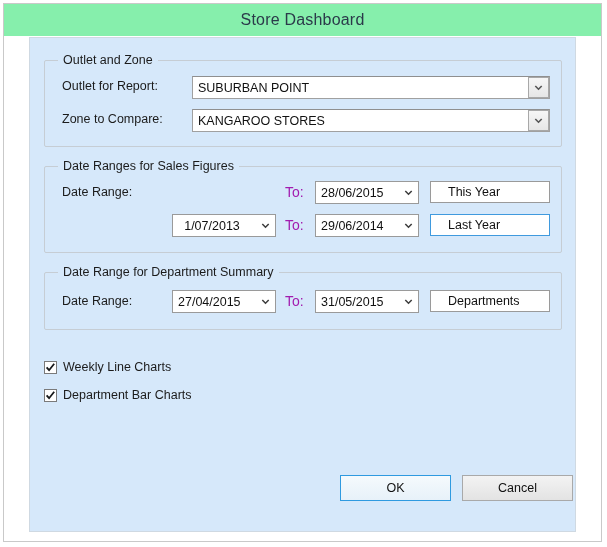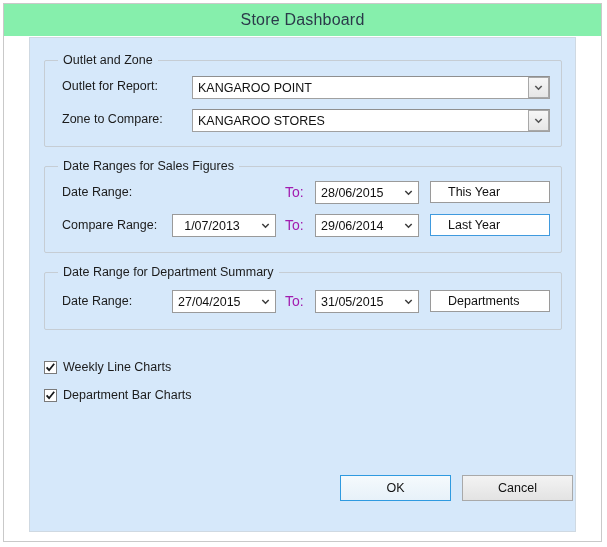--- a/index.html
+++ b/index.html
@@ -228,21 +228,21 @@
     <div class="title-text">Store Dashboard</div>
   </div>
 
   <div class="panel">
 
     <div class="group" id="group-outlet">
       <div class="group-legend">Outlet and Zone</div>
 
       <div class="field-label" style="left:17px; top:15px;">Outlet for Report:</div>
       <div class="combo-wide" style="left:147px; top:15px; width:358px;">
-        <div class="cw-text">KANGAROO POINT</div>
+        <div class="cw-text">SUBURBAN POINT</div>
         <div class="cw-btn">
           <svg class="chev" viewBox="0 0 9 9">
             <path d="M1.3 3 L4.5 6.2 L7.7 3" fill="none" stroke="#555555" stroke-width="1.6"></path>
           </svg>
         </div>
       </div>
 
       <div class="field-label" style="left:17px; top:48px;">Zone to Compare:</div>
       <div class="combo-wide" style="left:147px; top:48px; width:358px;">
         <div class="cw-text">KANGAROO STORES</div>
@@ -262,21 +262,20 @@
       <div class="combo-date" style="left:270px; top:14px; width:104px;">
         <div class="cd-text">28/06/2015</div>
         <div class="cd-arrow">
           <svg class="chev" viewBox="0 0 9 9">
             <path d="M1.3 3 L4.5 6.2 L7.7 3" fill="none" stroke="#3b3b3b" stroke-width="1.5"></path>
           </svg>
         </div>
       </div>
       <div class="textbox" style="left:385px; top:14px; width:120px;">This Year</div>
 
-      <div class="field-label" style="left:17px; top:48px;">Compare Range:</div>
       <div class="combo-date center" style="left:127px; top:47px; width:104px;">
         <div class="cd-text">1/07/2013</div>
         <div class="cd-arrow">
           <svg class="chev" viewBox="0 0 9 9">
             <path d="M1.3 3 L4.5 6.2 L7.7 3" fill="none" stroke="#3b3b3b" stroke-width="1.5"></path>
           </svg>
         </div>
       </div>
       <div class="to-label" style="left:240px; top:47px;">To:</div>
       <div class="combo-date" style="left:270px; top:47px; width:104px;">

